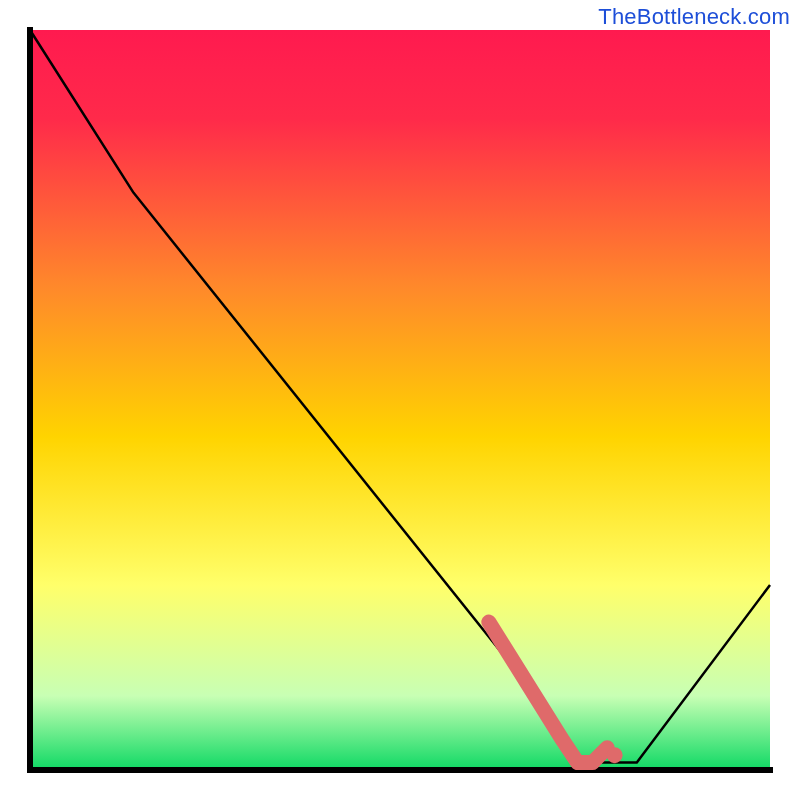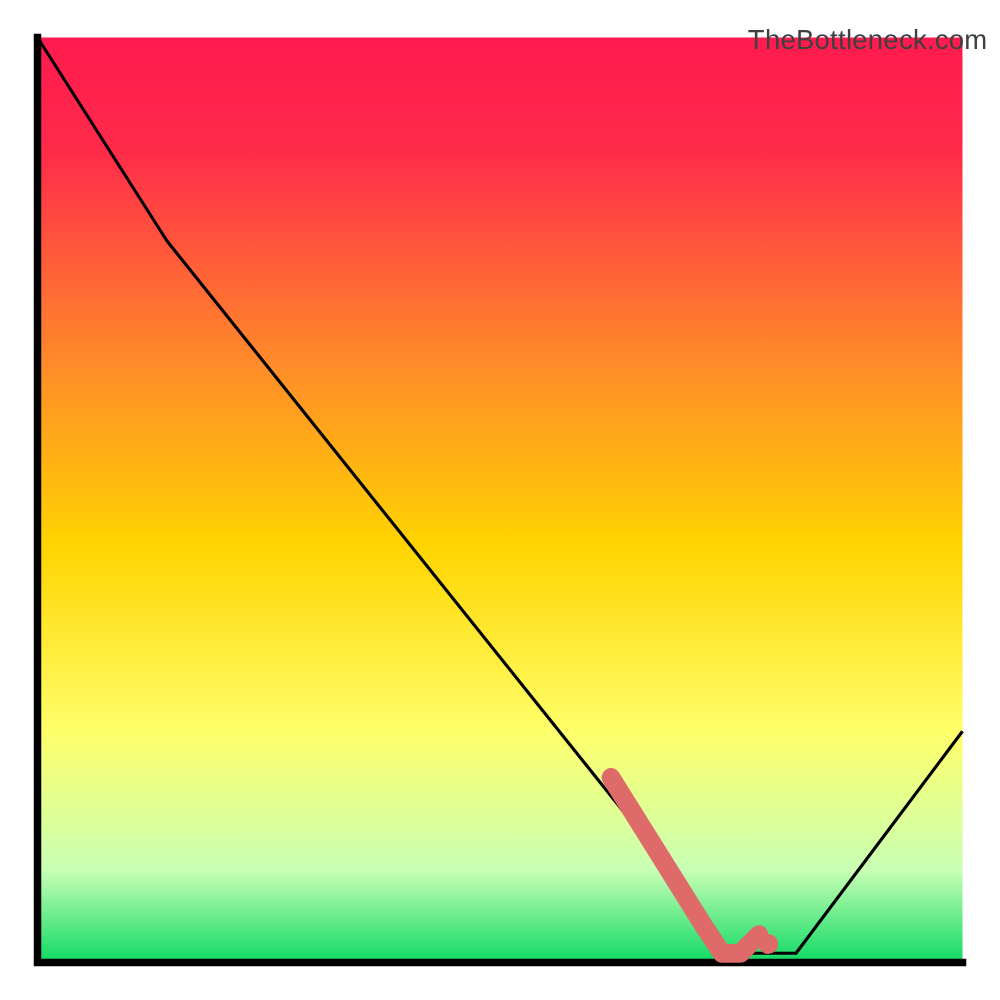--- a/index.html
+++ b/index.html
@@ -1,18 +1,18 @@
 <!DOCTYPE html>
 <html><head>
 <meta charset="utf-8">
 <style>
   html,body{margin:0;padding:0;width:800px;height:800px;background:#fff;overflow:hidden}
   .canvas{position:relative;width:800px;height:800px}
   svg{position:absolute;top:0;left:0}
-  .watermark{position:absolute;top:19px;right:10px;font-family:Arial,Helvetica,sans-serif;font-size:22px;color:#404040;letter-spacing:0.2px}
+  .watermark{position:absolute;top:4px;right:10px;font-family:Arial,Helvetica,sans-serif;font-size:22px;color:#1d4ed8;letter-spacing:0.2px}
 </style>
 </head>
 <body>
 
 <div class="canvas">
   <svg id="svg-root" width="800" height="800" viewBox="0 0 800 800">
       <defs>
         <linearGradient id="bg-grad" x1="0" y1="0" x2="0" y2="1">
           <stop offset="0%" stop-color="#ff1a4f"></stop>
           <stop offset="12%" stop-color="#ff2a4a"></stop>

